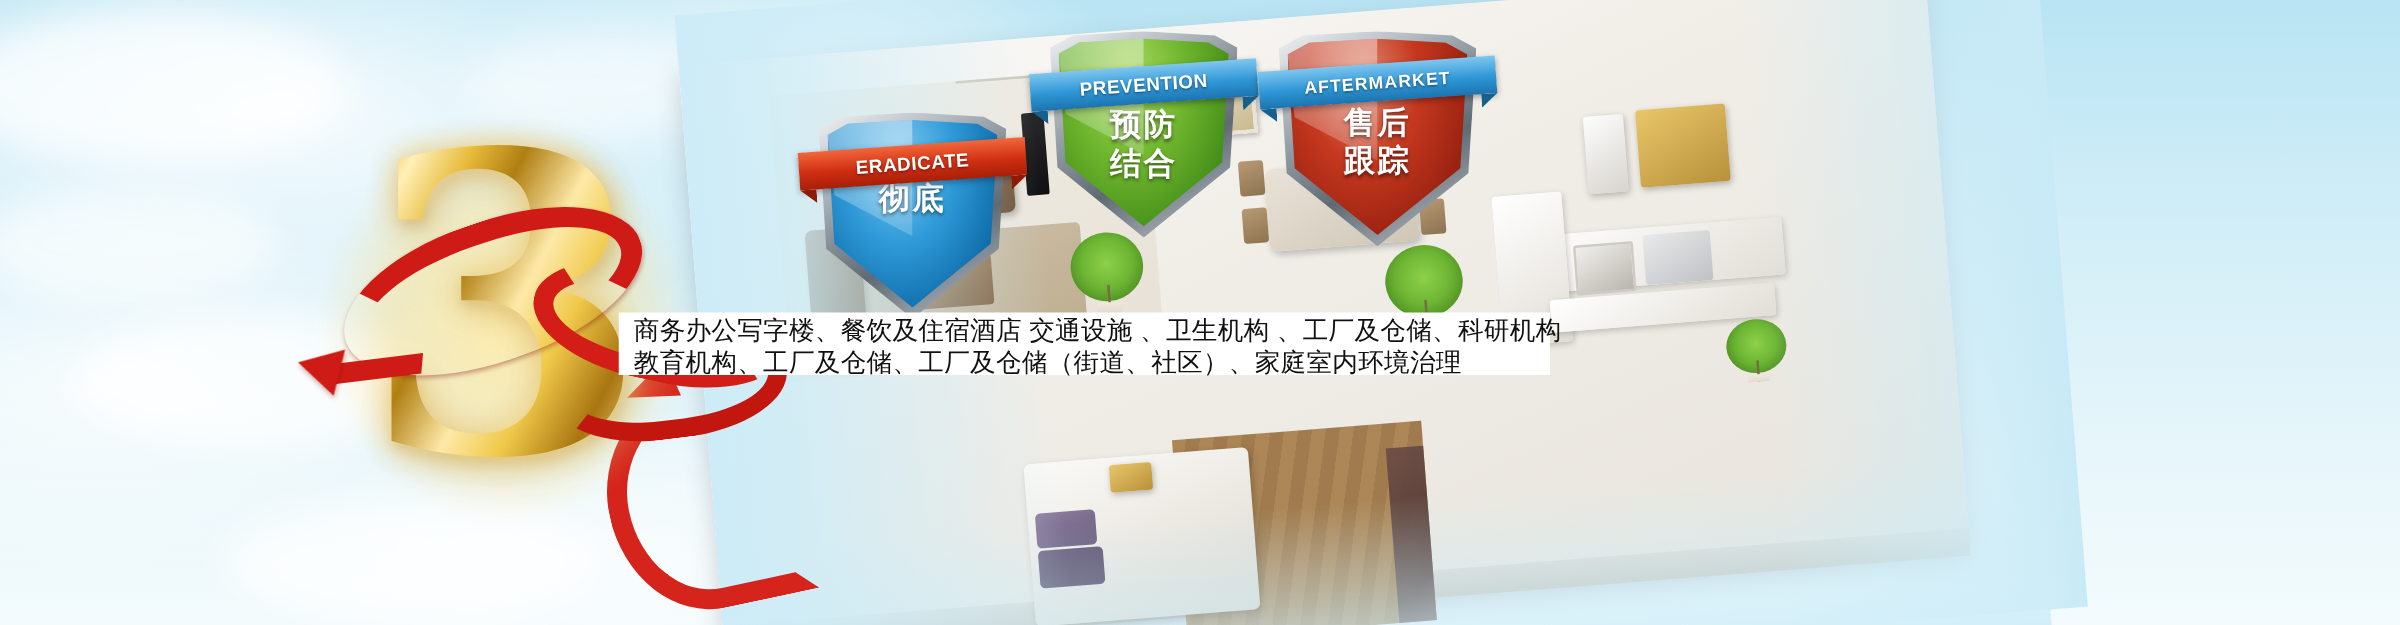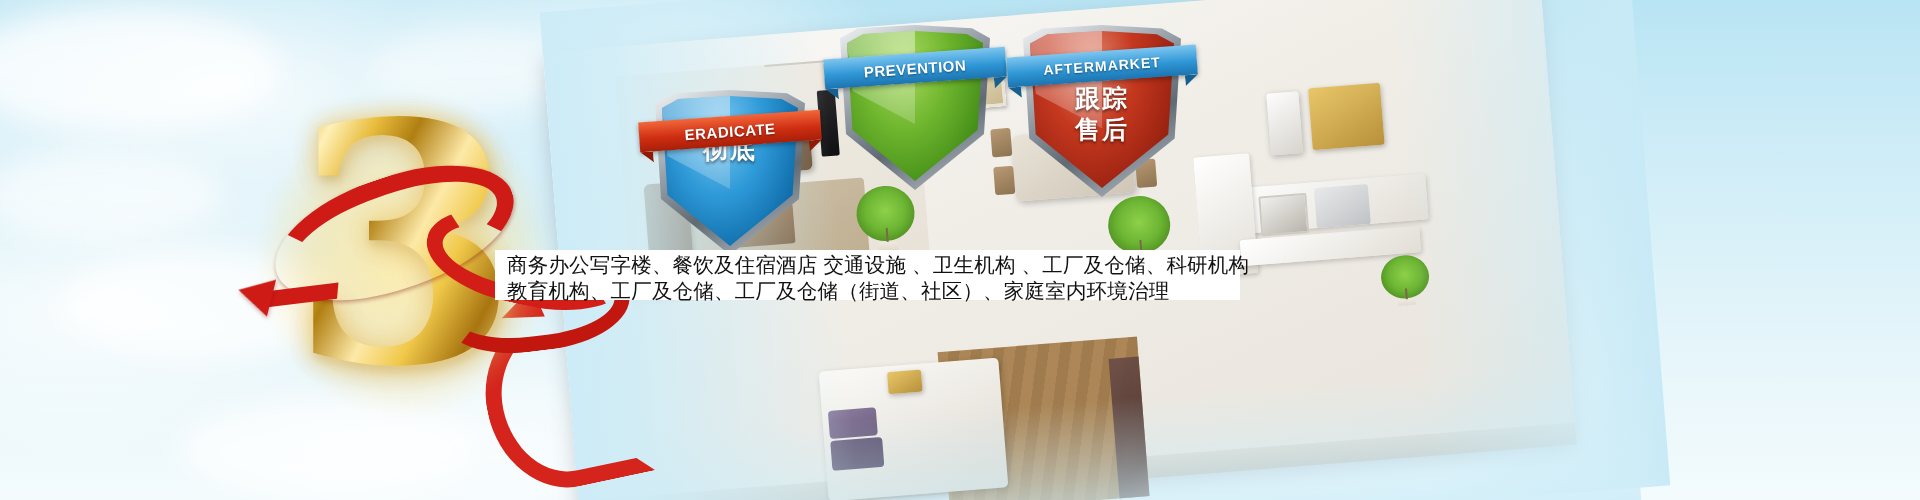--- a/index.html
+++ b/index.html
@@ -331,44 +331,48 @@
     <div class="arrow-tail"></div>
     <div class="arrow-head"></div>
   </div>
 
   <div class="shields">
 
     <div class="shield sh-blue" style="left:10px;top:80px;">
       <div class="rim"></div>
       <div class="inner"></div>
       <div class="gloss"></div>
-      <div class="sh-cn" style="top:44px;">
+      <div class="sh-cn" style="top:54px;">
         <div>彻底</div>
       </div>
       <div class="sash red" style="top:26px;">
         <span>ERADICATE</span>
       </div>
     </div>
 
     <div class="shield sh-green" style="left:195px;top:15px;">
       <div class="rim"></div>
       <div class="inner"></div>
       <div class="gloss"></div>
+      <div class="sh-cn" style="top:60px;">
+        <div>预防</div>
+        <div>结合</div>
+      </div>
       <div class="sash blue" style="top:28px;">
         <span>PREVENTION</span>
       </div>
     </div>
 
     <div class="shield sh-red" style="left:378px;top:15px;width:158px;height:172px;">
       <div class="rim"></div>
       <div class="inner"></div>
       <div class="gloss"></div>
       <div class="sh-cn" style="top:58px;">
+        <div>售后</div>
         <div>跟踪</div>
-        <div>售后</div>
       </div>
       <div class="sash blue" style="top:26px;width:190px;left:-16px;font-size:14px;letter-spacing:1px;">
         <span>AFTERMARKET</span>
       </div>
     </div>
 
   </div>
 
   <div class="panel">
     <p class="l1">商务办公写字楼、餐饮及住宿酒店 交通设施 、卫生机构 、工厂及仓储、科研机构</p>

